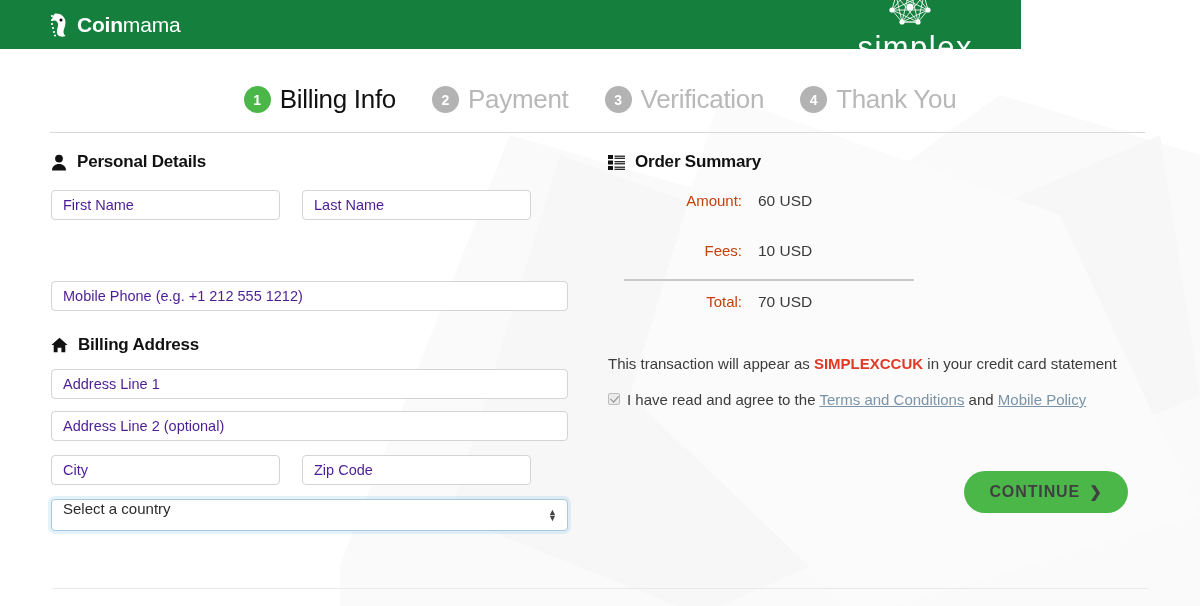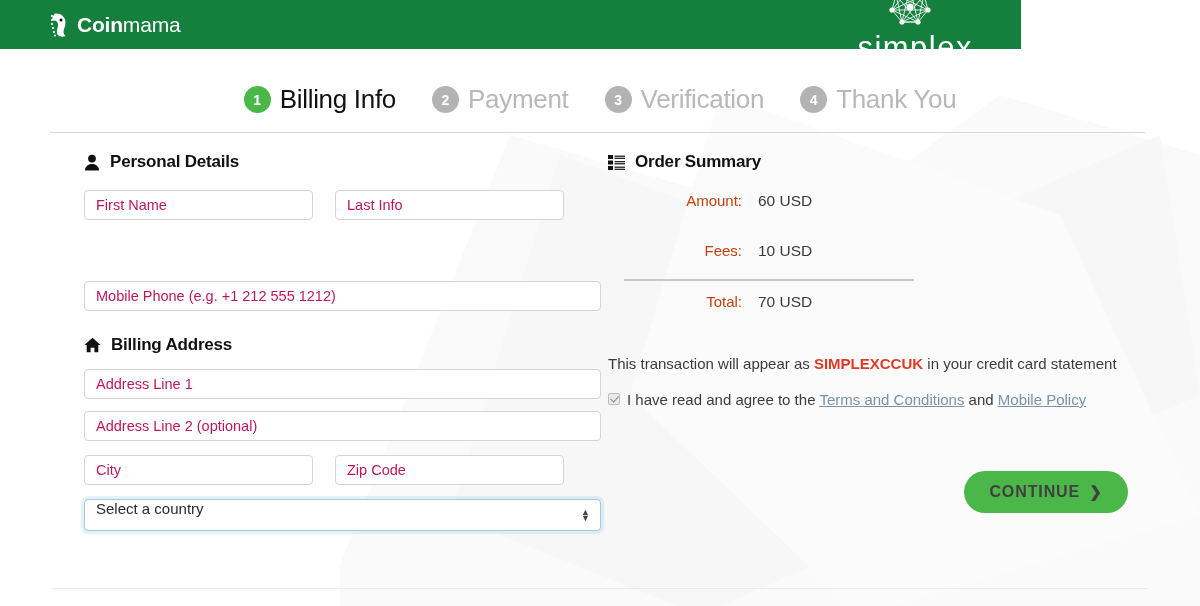--- a/index.html
+++ b/index.html
@@ -86,39 +86,39 @@
   }
   .step.active .step-label { color: #111111; }
 
   .divider-top {
     position: absolute; left: 50px; top: 132px;
     width: 1095px; height: 1px;
     background: #d8d8d8;
   }
 
   
-  .col-left  { position: absolute; left: 84px;  top: 152px; width: 520px; }
+  .col-left  { position: absolute; left: 51px;  top: 152px; width: 520px; }
   .col-right { position: absolute; left: 608px; top: 152px; width: 535px; }
 
   .section-head {
     display: flex; align-items: center;
     font-size: 17px; font-weight: 700; color: #111111;
     letter-spacing: -0.2px;
   }
   .section-head .ico { margin-right: 10px; display: flex; align-items: center; }
 
   
   .row { display: flex; gap: 22px; }
   .field {
     height: 30px;
     border: 1px solid #d4d4d4;
     border-radius: 4px;
     background: #ffffff;
     font-size: 14.5px;
-    color: #be185d;
+    color: #4c1d95;
     padding: 0 11px;
     display: flex; align-items: center;
     font-family: "Liberation Sans", sans-serif;
     width: 100%;
   }
   .field.half { width: 229px; flex: 0 0 229px; }
   .field.full { width: 517px; }
 
   .mt-18 { margin-top: 18px; }
   .mt-24 { margin-top: 24px; }
@@ -302,21 +302,21 @@
         <svg width="16" height="17" viewBox="0 0 16 17">
             <circle cx="8" cy="4.6" r="3.9" fill="#111"></circle>
             <path d="M1 16.5c0-3.9 3.1-6.4 7-6.4s7 2.5 7 6.4z" fill="#111"></path>
           </svg>
       </span>
       <span>Personal Details</span>
     </div>
 
     <div class="row mt-18">
       <div class="field half">First Name</div>
-      <div class="field half">Last Info</div>
+      <div class="field half">Last Name</div>
     </div>
 
     <div class="mt-60">
       <div class="field full">Mobile Phone (e.g. +1 212 555 1212)</div>
     </div>
 
     <div class="section-head mt-24">
       <span class="ico">
         <svg width="17" height="16" viewBox="0 0 17 16">
             <path d="M8.5 0.8 16.6 8h-2.3v7.3H10.4v-4.6H6.6v4.6H2.7V8H0.4z" fill="#111"></path>

